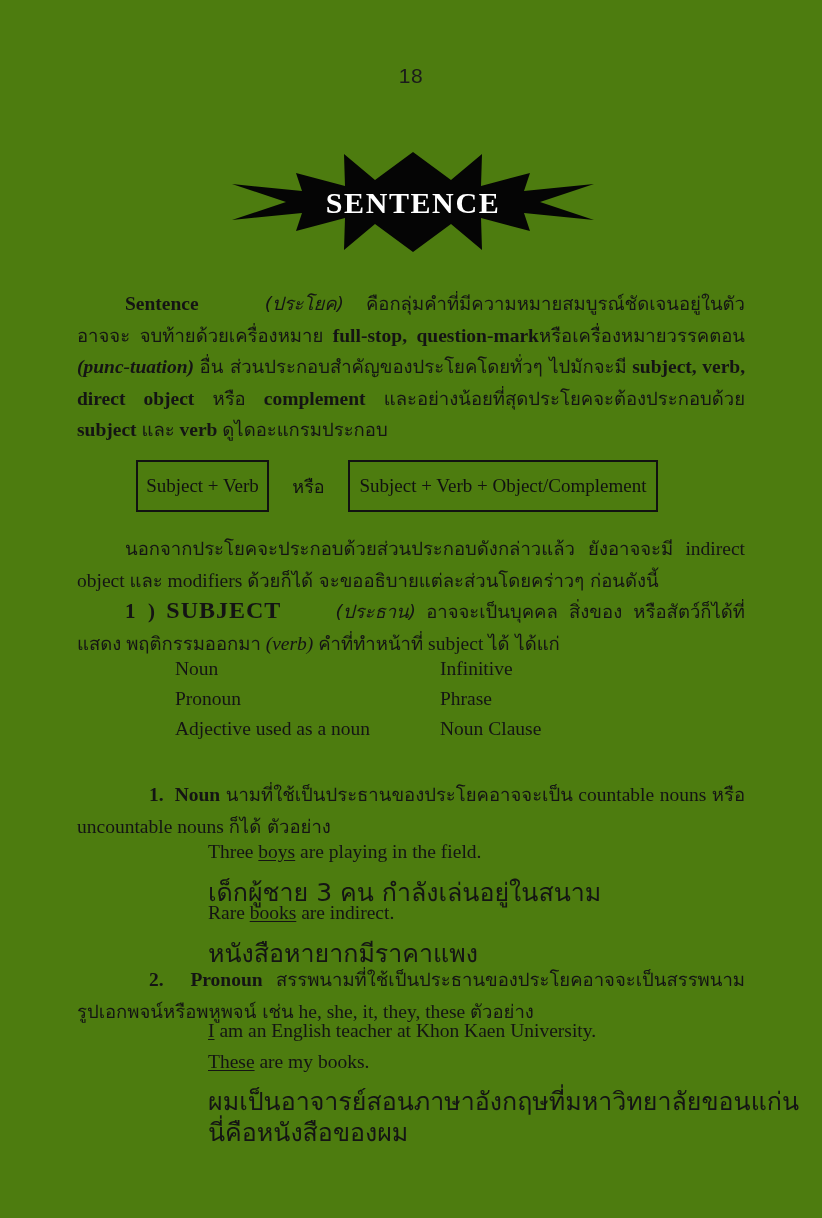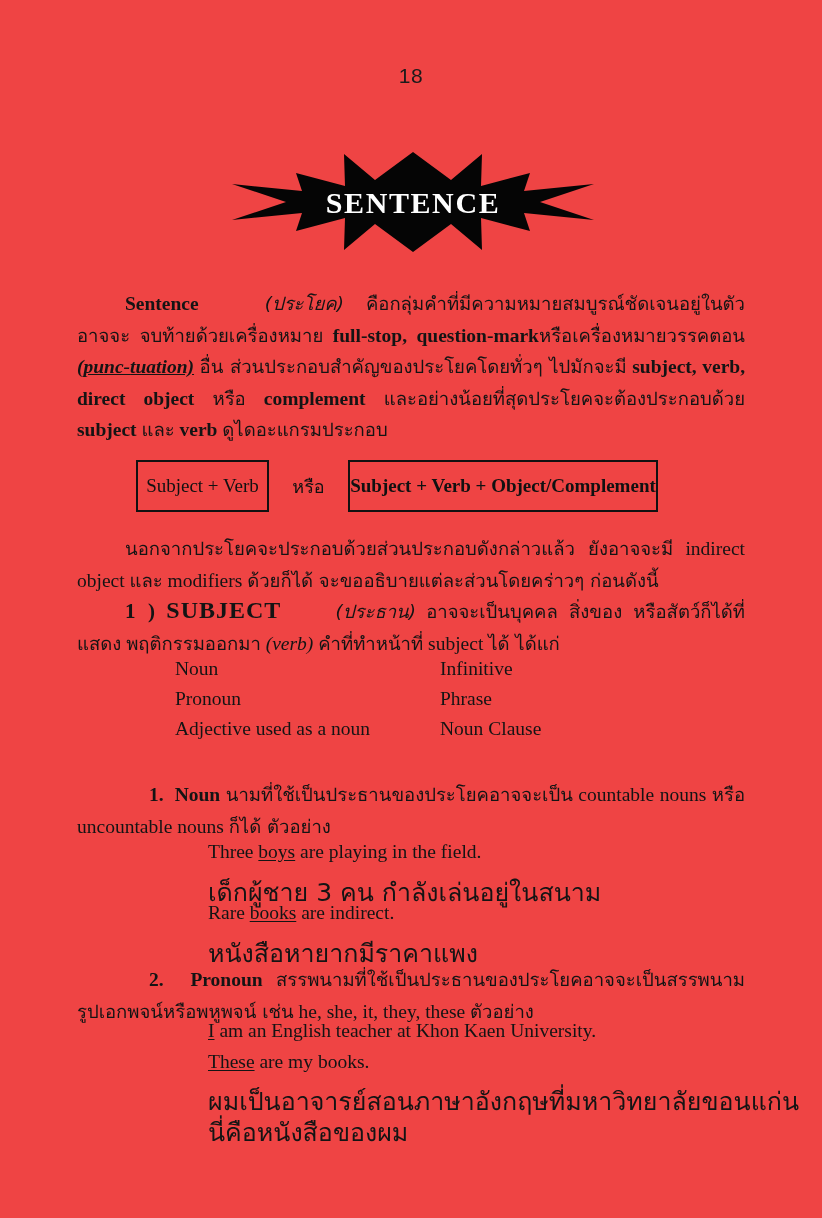--- a/index.html
+++ b/index.html
@@ -13,21 +13,21 @@
     position: relative;
     overflow: hidden;
     font-family: "Liberation Serif", "DejaVu Serif", serif;
     color: #100f0d;
     -webkit-font-smoothing: antialiased;
   }
 
   .page {
     position: absolute;
     inset: 0;
-    background: #ef4444;
+    background: #4d7c0f;
   }
 
   
   .page-number {
     position: absolute;
     top: 64px;
     left: 0;
     width: 822px;
     text-align: center;
     font-size: 21px;
@@ -69,21 +69,21 @@
     text-align: justify;
     text-justify: inter-word;
     color: #141414;
   }
   p.para.last-line-left { text-align-last: left; }
 
   .indent { display: inline-block; width: 48px; }
 
   b, .b { font-weight: bold; }
   i, .i { font-style: italic; }
-  .bi { font-weight: bold; font-style: italic; text-decoration: underline; }
+  .bi { font-weight: bold; font-style: italic; }
   u, .u { text-decoration: underline; text-underline-offset: 2px; }
 
   .thai {
     font-family: "DejaVu Sans", "Liberation Sans", sans-serif;
     font-size: 18.5px;
   }
   .thai-i {
     font-family: "DejaVu Sans", "Liberation Sans", sans-serif;
     font-size: 18.5px;
     font-style: italic;
@@ -104,21 +104,21 @@
     display: flex;
     align-items: center;
     justify-content: center;
     box-sizing: border-box;
     font-size: 19px;
     color: #111111;
     white-space: nowrap;
     text-align: center;
   }
   .formula-box.one { width: 133px; }
-  .formula-box.two { width: 310px; font-weight: bold; }
+  .formula-box.two { width: 310px; font-weight: normal; }
   .formula-or {
     width: 79px;
     text-align: center;
     font-family: "DejaVu Sans", "Liberation Sans", sans-serif;
     font-size: 18px;
     color: #111111;
   }
 
   
   .two-col {

